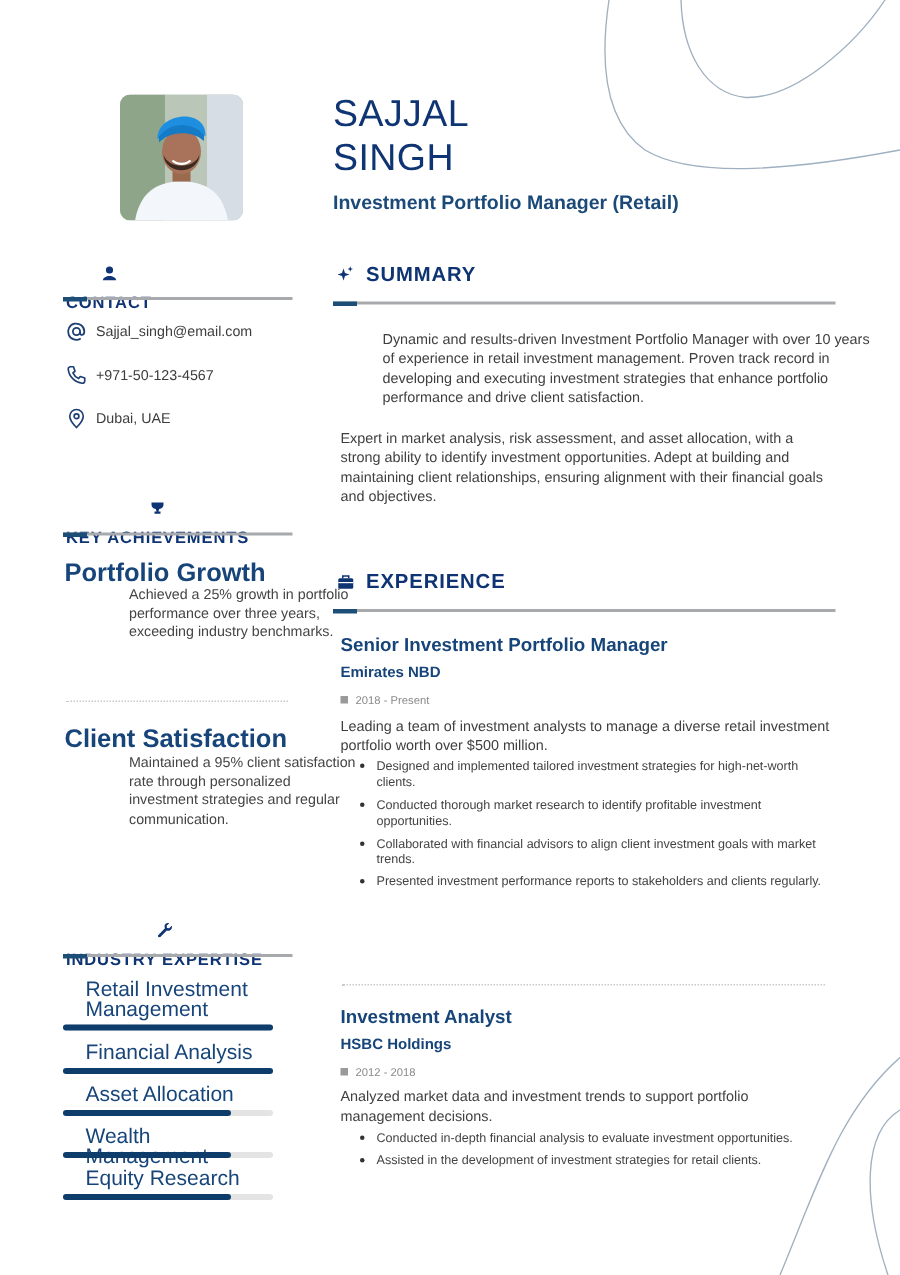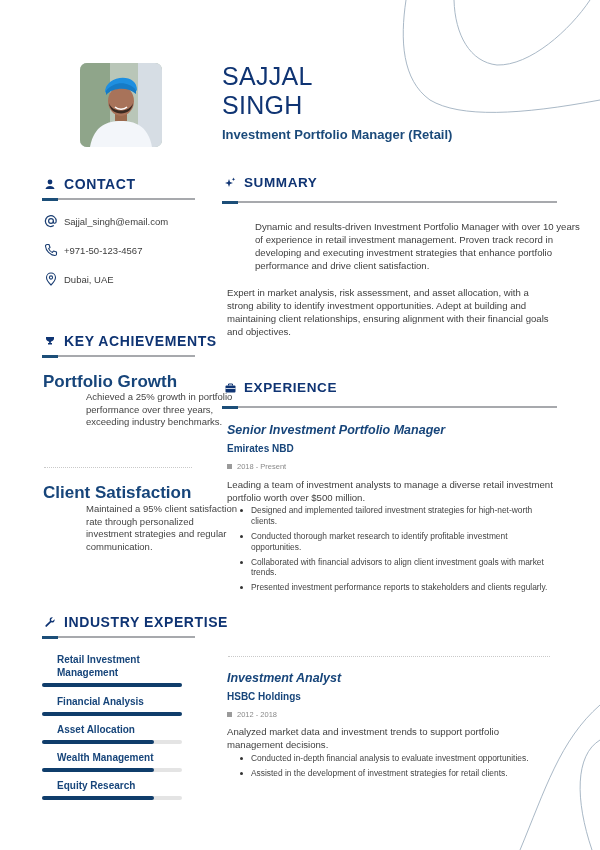--- a/index.html
+++ b/index.html
@@ -8,40 +8,40 @@
   .deco { position: absolute; left: 0; top: 0; width: 600px; height: 850px; pointer-events: none; }
 
   .photo { position: absolute; left: 80px; top: 63px; width: 82px; height: 84px; border-radius: 7px; overflow: hidden;
            background: linear-gradient(180deg, #c7d3cc 0%, #aebba9 40%, #dfe7ee 100%); }
   .photo svg { width: 100%; height: 100%; display: block; }
 
   .name { position: absolute; left: 222px; top: 62px; font-size: 25px; line-height: 29px; color: #0f3473; letter-spacing: 0.3px; font-weight: 400; }
   .jobtitle { position: absolute; left: 222px; top: 127px; font-size: 13px; font-weight: 700; color: #1b4a7a; }
 
   .sec-head { position: absolute; display: flex; align-items: center; gap: 8px; color: #0f3473; font-weight: 700; letter-spacing: 0.6px; }
-  .sec-head.left { font-size: 14px; }
+  .sec-head.left { font-size: 11px; flex-direction: column; }
   .sec-head.right { font-size: 13.5px; }
   .sec-head .ico { width: 12px; height: 12px; display: inline-flex; align-items: center; justify-content: center; }
   .rule { position: absolute; height: 2px; background: #a7a9ad; }
   .rule::before { content: ""; position: absolute; left: 0; top: -0.5px; width: 16px; height: 3px; background: #1c4e78; }
 
   .contact-row { position: absolute; left: 44px; display: flex; align-items: center; gap: 6px; font-size: 9.5px; color: #3d3d3d; }
   .contact-row .ico { width: 14px; height: 14px; display: inline-flex; }
 
   .ach-title { position: absolute; left: 43px; font-size: 17px; font-weight: 700; color: #17457a; }
   .ach-desc { position: absolute; left: 43px; width: 152px; font-size: 9.5px; line-height: 12.5px; color: #444; margin-left: 43px; }
   .dotted { position: absolute; border-top: 1px dotted #c9c9c9; }
 
-  .skill-label { position: absolute; left: 41px; width: 140px; font-size: 10px; line-height: 13px; font-weight: 700; color: #17457a; padding-left: 16px; }
+  .skill-label { position: absolute; left: 41px; width: 140px; font-size: 14px; line-height: 13px; font-weight: 400; color: #17457a; padding-left: 16px; }
   .skill-bar { position: absolute; left: 42px; width: 140px; height: 4px; border-radius: 2px; background: #e4e4e4; }
   .skill-fill { height: 100%; border-radius: 2px; background: #0f3d6b; }
 
   .summary-p { position: absolute; left: 227px; width: 330px; font-size: 9.6px; line-height: 13px; color: #3f3f3f; }
 
-  .job-title { position: absolute; left: 227px; font-size: 12.5px; font-weight: 700; color: #17457a; font-style: italic; }
+  .job-title { position: absolute; left: 227px; font-size: 12.5px; font-weight: 700; color: #17457a; }
   .job-company { position: absolute; left: 227px; font-size: 10px; font-weight: 700; color: #17457a; }
   .job-date { position: absolute; left: 227px; display: flex; align-items: center; gap: 5px; font-size: 7.5px; color: #8a8a8a; }
   .job-date .cal { width: 5px; height: 5px; background: #9a9a9a; display: inline-block; }
   .job-desc { position: absolute; left: 227px; width: 330px; font-size: 9.6px; line-height: 12.5px; color: #3f3f3f; }
   .job-bullets { position: absolute; left: 238px; width: 310px; list-style: none; }
   .job-bullets li { position: relative; padding-left: 13px; font-size: 8.4px; line-height: 10.8px; color: #444; margin-bottom: 4.2px; }
   .job-bullets li::before { content: ""; position: absolute; left: 2px; top: 4px; width: 3px; height: 3px; border-radius: 50%; background: #333; }
 </style>
 </head>
 <body>

